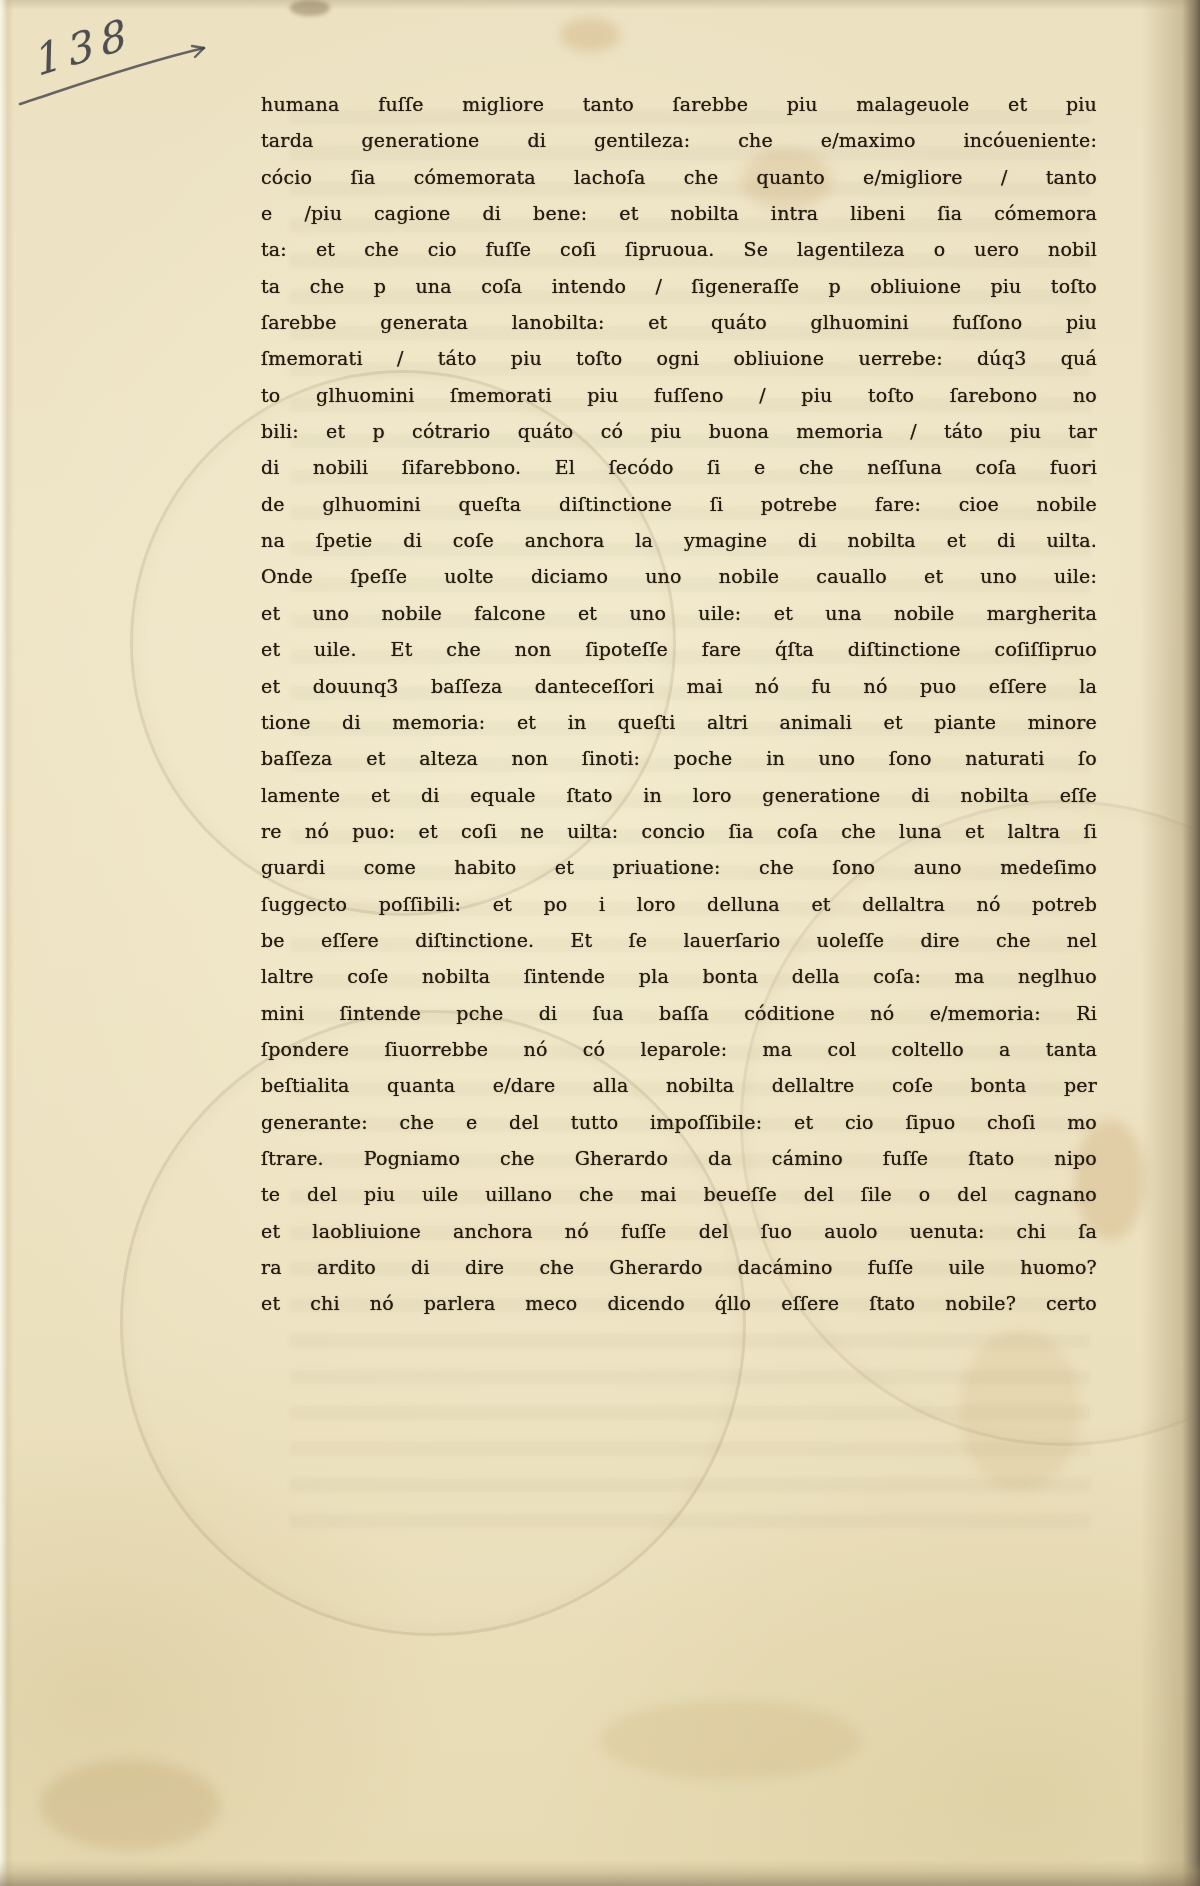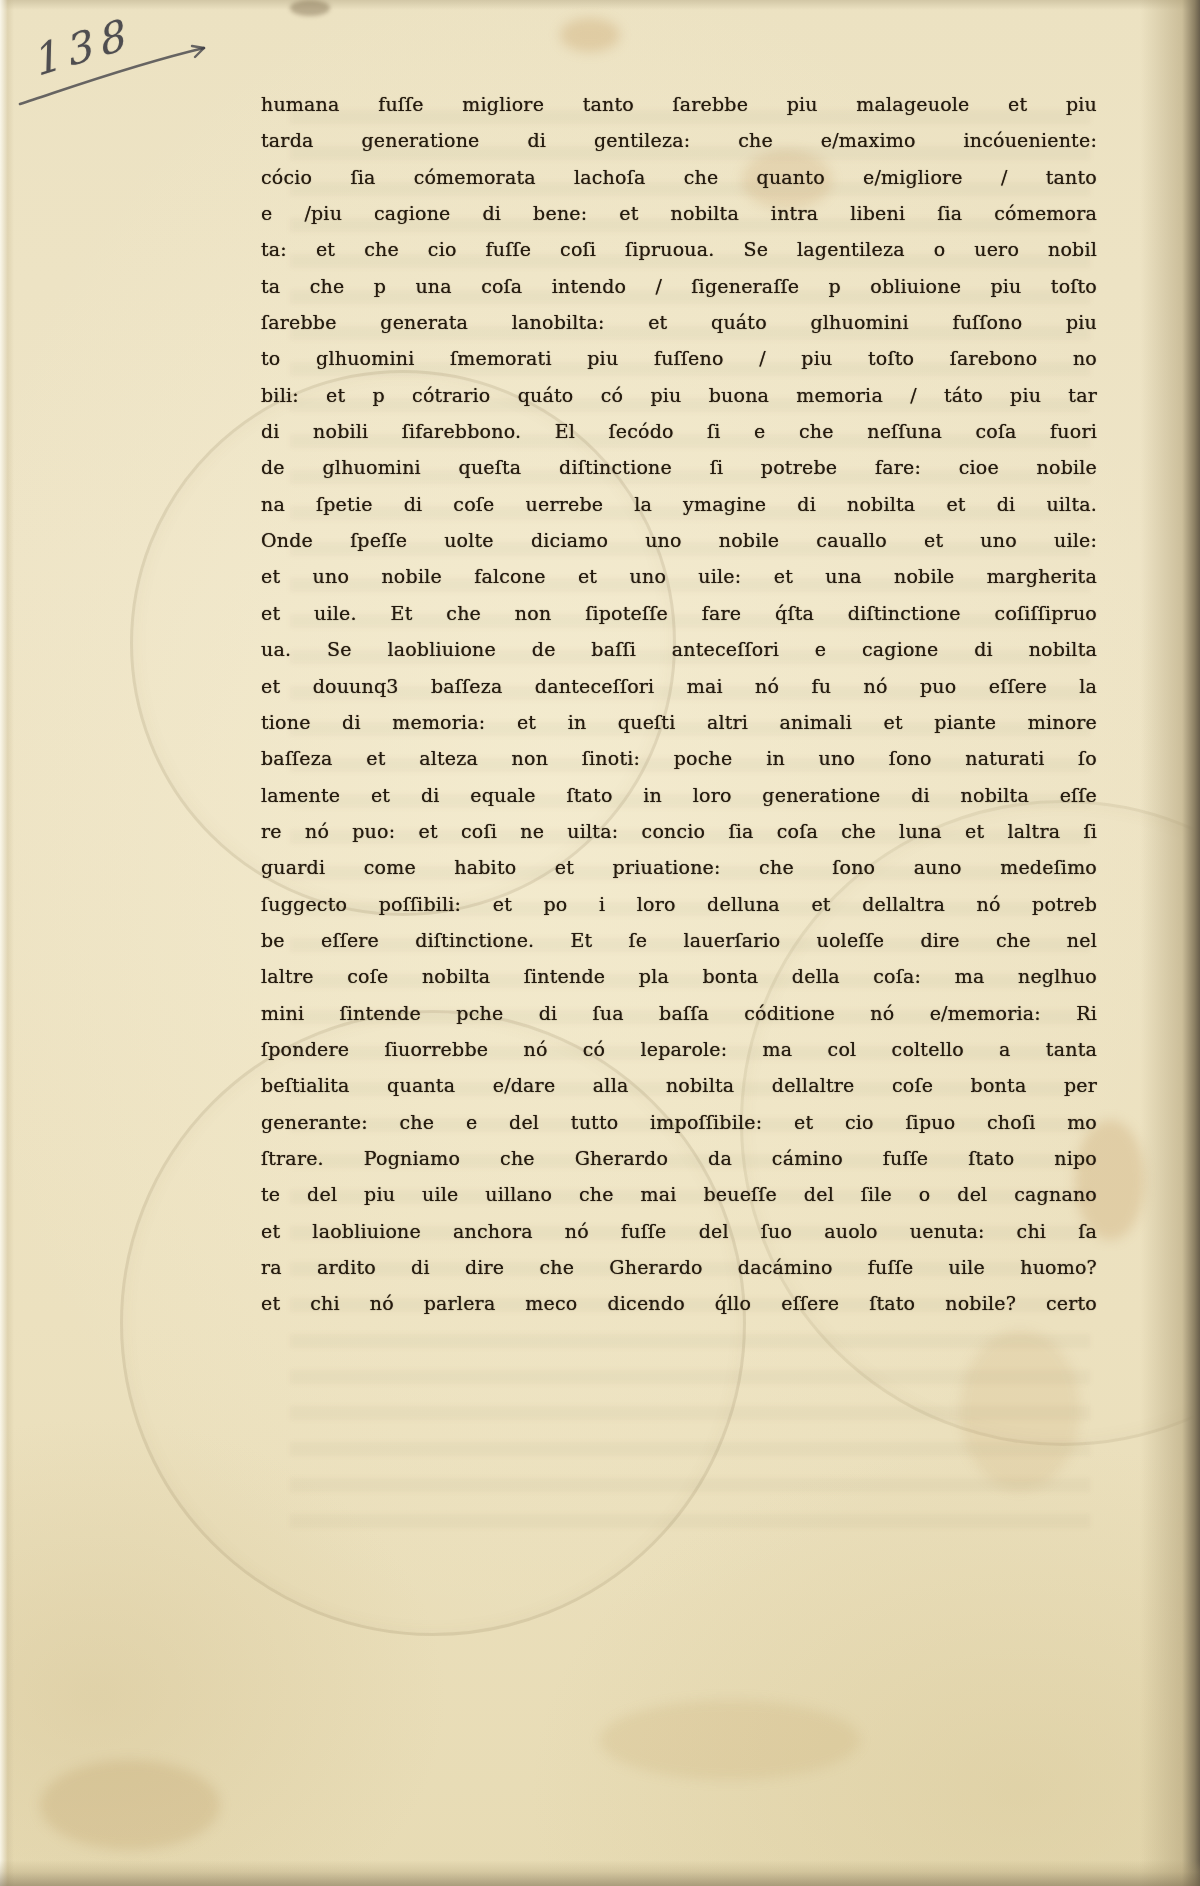--- a/index.html
+++ b/index.html
@@ -113,29 +113,29 @@
   </div>
 
   <div class="textblock" id="textblock">
       <div class="text-line">humana fuſſe migliore tanto ſarebbe piu malageuole et piu</div>
       <div class="text-line">tarda generatione di gentileza: che e/maximo incóueniente:</div>
       <div class="text-line">cócio ſia cómemorata lachoſa che quanto e/migliore / tanto</div>
       <div class="text-line">e /piu cagione di bene: et nobilta intra libeni ſia cómemora</div>
       <div class="text-line">ta: et che cio fuſſe coſi ſipruoua. Se lagentileza o uero nobil</div>
       <div class="text-line">ta che p una coſa intendo / ſigeneraſſe p obliuione piu toſto</div>
       <div class="text-line">ſarebbe generata lanobilta: et quáto glhuomini fuſſono piu</div>
+      <div class="text-line">ſmemorati / táto piu toſto ogni obliuione uerrebe: dúq3 quá</div>
       <div class="text-line">to glhuomini ſmemorati piu fuſſeno / piu toſto ſarebono no</div>
       <div class="text-line">bili: et p cótrario quáto có piu buona memoria / táto piu tar</div>
       <div class="text-line">di nobili ſifarebbono. El ſecódo ſi e che neſſuna coſa fuori</div>
       <div class="text-line">de glhuomini queſta diſtinctione ſi potrebe fare: cioe nobile</div>
-      <div class="text-line">na ſpetie di coſe uerrebe la ymagine di nobilta et di uilta.</div>
+      <div class="text-line">na ſpetie di coſe anchora la ymagine di nobilta et di uilta.</div>
       <div class="text-line">Onde ſpeſſe uolte diciamo uno nobile cauallo et uno uile:</div>
       <div class="text-line">et uno nobile falcone et uno uile: et una nobile margherita</div>
       <div class="text-line">et uile. Et che non ſipoteſſe fare q́ſta diſtinctione coſiſſipruo</div>
-      <div class="text-line">ua. Se laobliuione de baſſi anteceſſori e cagione di nobilta</div>
       <div class="text-line">et douunq3 baſſeza danteceſſori mai nó fu  nó puo eſſere la</div>
       <div class="text-line">tione di memoria: et in queſti altri animali et piante minore</div>
       <div class="text-line">baſſeza et alteza non ſinoti: poche in uno ſono naturati ſo</div>
       <div class="text-line">lamente et di equale ſtato in loro generatione di nobilta eſſe</div>
       <div class="text-line">re nó puo: et coſi ne uilta: concio ſia coſa che luna et laltra ſi</div>
       <div class="text-line">guardi come habito et priuatione: che ſono auno medeſimo</div>
       <div class="text-line">ſuggecto poſſibili: et po i loro delluna et dellaltra nó potreb</div>
       <div class="text-line">be eſſere diſtinctione. Et ſe lauerſario uoleſſe dire che nel</div>
       <div class="text-line">laltre coſe nobilta ſintende pla bonta della coſa: ma neglhuo</div>
       <div class="text-line">mini ſintende pche di ſua baſſa códitione nó e/memoria: Ri</div>

